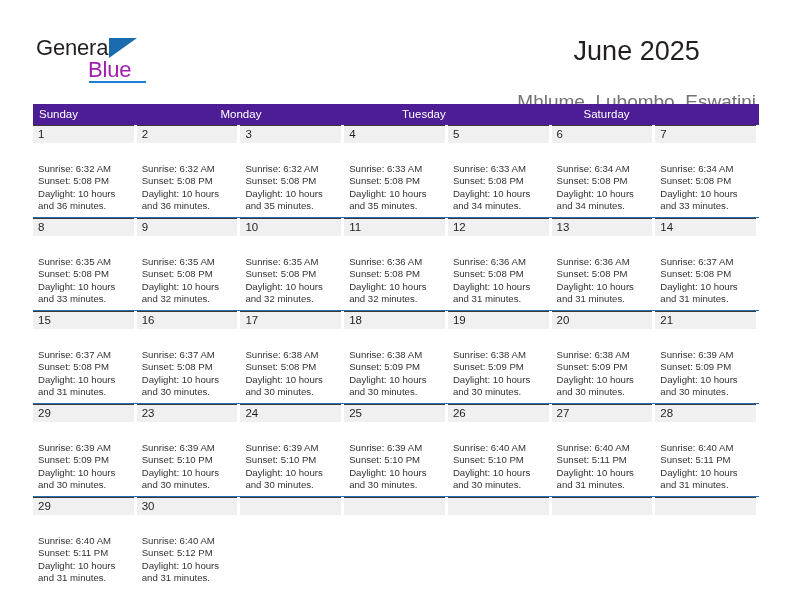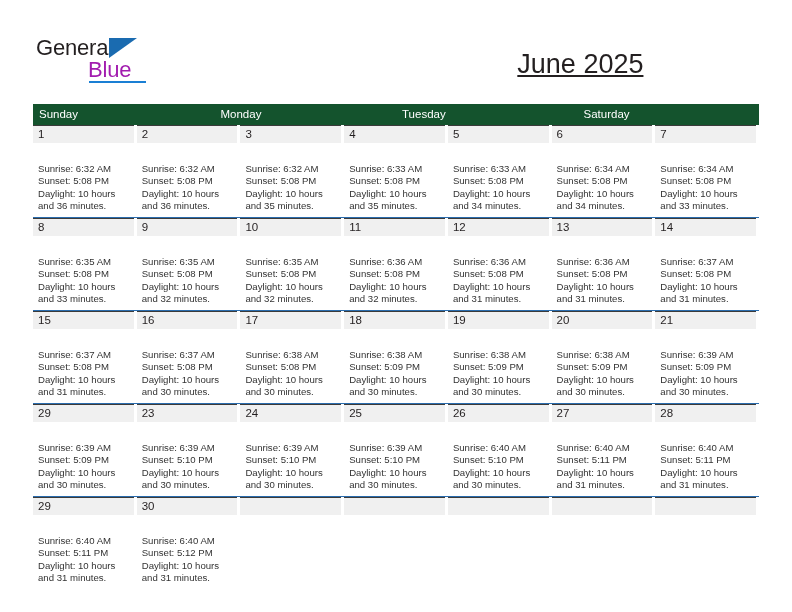--- a/index.html
+++ b/index.html
@@ -69,23 +69,22 @@
     left: 53px;
     top: 45px;
     width: 57px;
     height: 2px;
     background: #1a7fd4;
   }
 
   .title-block {
     position: absolute;
     right: 36px;
-    top: 47px;
-    text-align: left;
-    text-decoration: underline;
+    top: 34px;
+    text-align: center;
   }
   .cal-title {
     font-size: 27px;
     color: #231f20;
     line-height: 34px;
     white-space: nowrap;
   }
   .cal-subtitle {
     font-size: 19px;
     color: #737373;
@@ -97,21 +96,21 @@
   
   .calendar {
     position: absolute;
     left: 33px;
     top: 104px;
     width: 726px;
   }
   .dow-row {
     display: flex;
     width: 726px;
-    background: #14532d;
+    background: #4c1d95;
   }
   .dow {
     flex: 1 1 0;
     box-sizing: border-box;
     height: 21px;
     line-height: 21px;
     padding-left: 6px;
     font-size: 11.5px;
     color: #ffffff;
     overflow: hidden;

